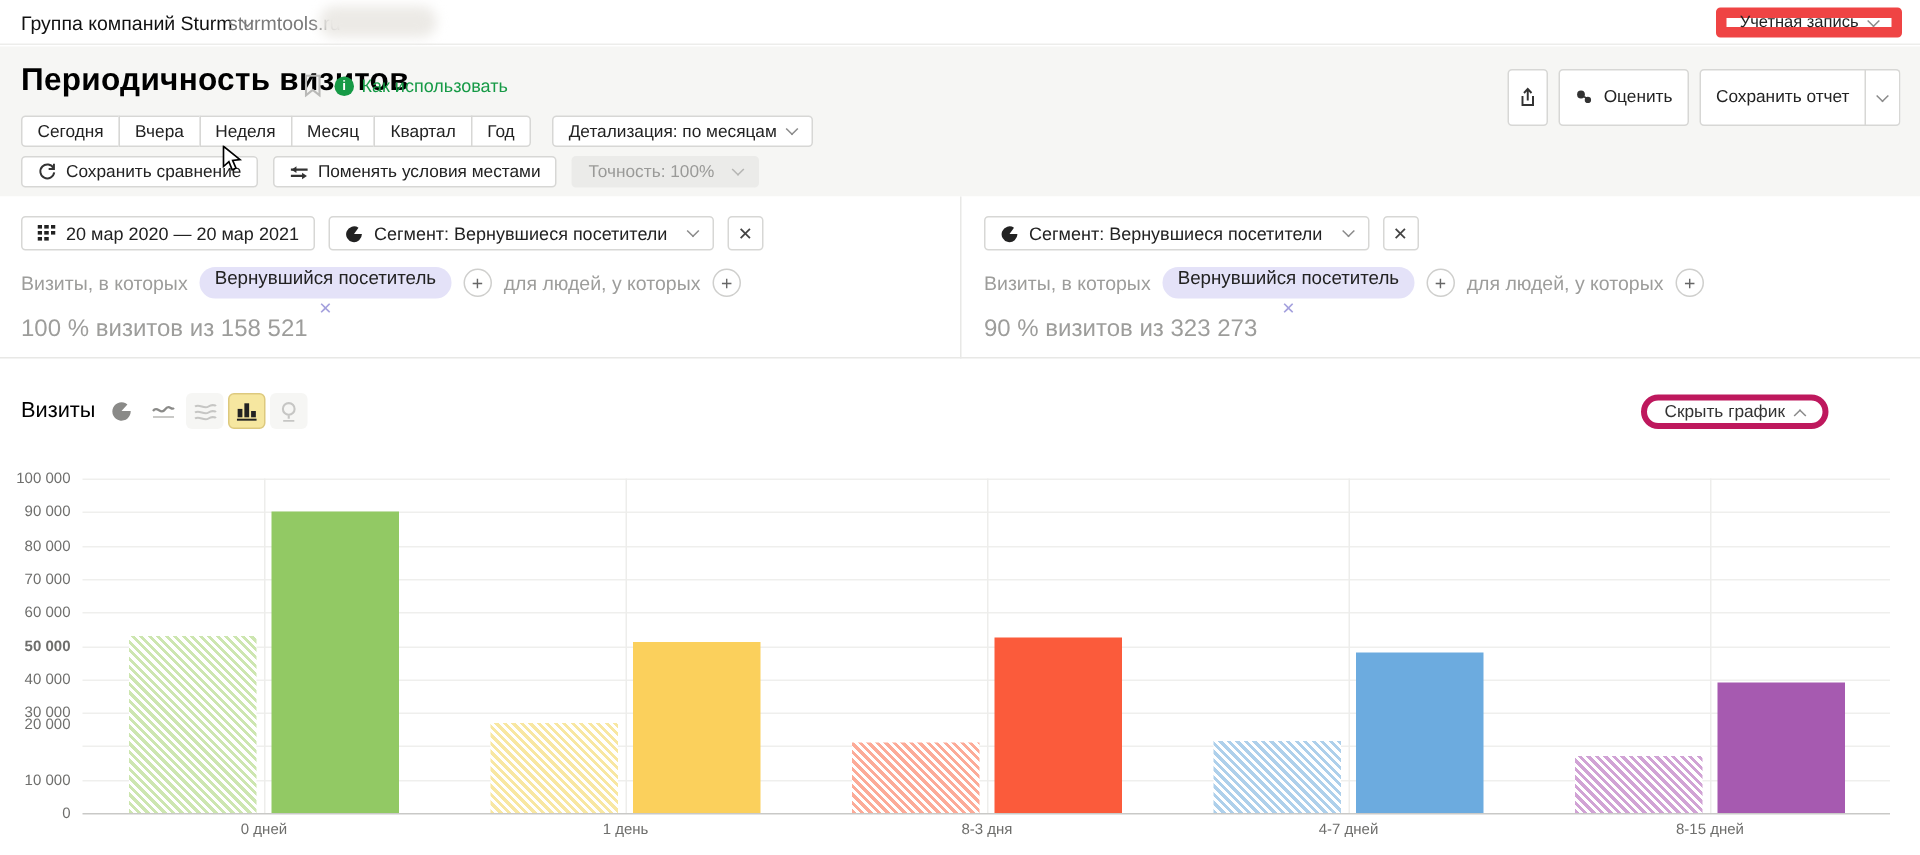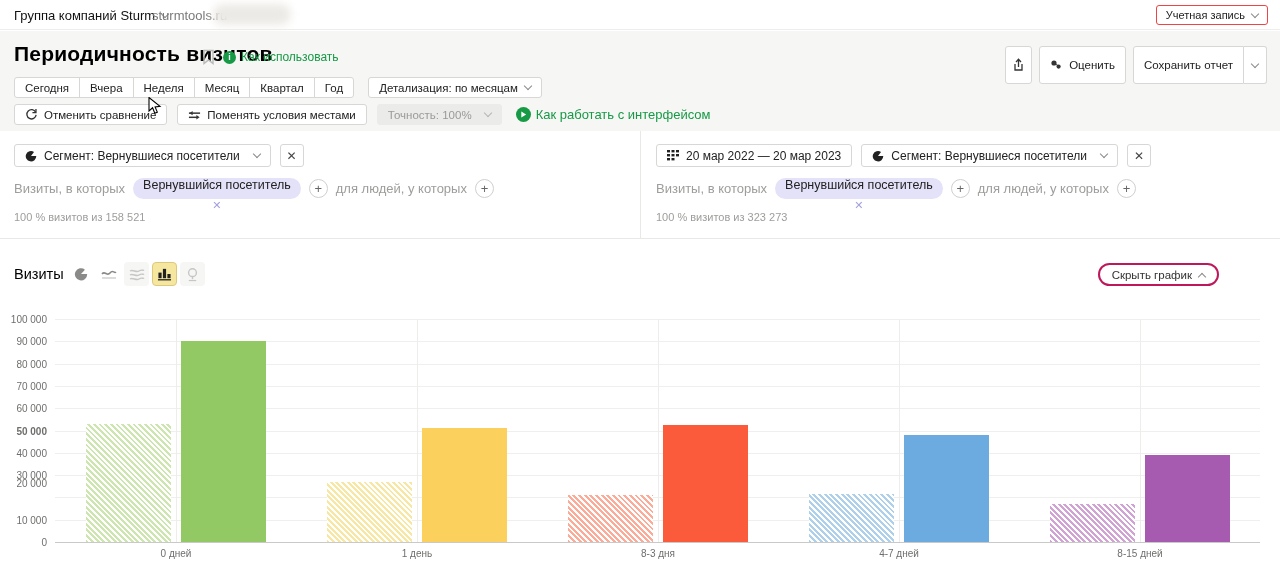--- a/index.html
+++ b/index.html
@@ -5,21 +5,21 @@
   * { margin:0; padding:0; box-sizing:border-box; }
   html,body { background:#fff; }
   body { font-family:"Liberation Sans", sans-serif; }
   #page { position:relative; width:1280px; height:570px; background:#fff; overflow:hidden; }
 
   
   .topbar { position:absolute; left:0; top:0; width:1280px; height:30px; background:#fff; border-bottom:1px solid #ededeb; }
   .company-sel { position:absolute; left:14px; top:0; height:30px; display:flex; align-items:center; font-size:13px; color:#111; cursor:pointer; }
   .site-label { position:absolute; left:152px; top:0; height:30px; display:flex; align-items:center; font-size:13px; color:#7a7a7a; }
   .blur-blob { position:absolute; left:213px; top:4px; width:78px; height:21px; border-radius:10px; background:#eceae6; filter:blur(4px); }
-  .account-btn { position:absolute; right:12px; top:5px; height:20px; display:flex; align-items:center; padding:0 9px; background:#fff; border:1px solid #ef4444; border-radius:3px; font-size:11px; color:#222; cursor:pointer; }
+  .account-btn { position:absolute; right:12px; top:5px; height:20px; display:flex; align-items:center; padding:0 9px; background:#fff; border:7px solid #ef4444; border-radius:3px; font-size:11px; color:#222; cursor:pointer; }
 
   .chev { display:inline-block; width:6px; height:6px; border-right:1.3px solid #8a8a8a; border-bottom:1.3px solid #8a8a8a; transform:rotate(45deg); margin-left:7px; margin-top:-3px; }
   .chev.up { transform:rotate(-135deg); margin-top:4px; }
 
   
   .header-zone { position:absolute; left:0; top:31px; width:1280px; height:100px; background:#f6f6f4; }
   .page-title { position:absolute; left:14px; top:11px; font-size:21px; font-weight:700; color:#000; letter-spacing:.2px; }
   .title-icons { position:absolute; left:202px; top:18px; display:flex; align-items:center; gap:8px; }
   .green-link { display:flex; align-items:center; gap:5px; font-size:12px; color:#169a46; cursor:pointer; }
   .gcirc { width:13px; height:13px; border-radius:50%; background:#169a46; color:#fff; font-size:9px; font-weight:700; display:flex; align-items:center; justify-content:center; }
@@ -49,30 +49,30 @@
   .seg-panel { position:absolute; top:0; width:626px; height:108px; }
   .seg-panel.left { left:14px; } .seg-panel.right { left:656px; }
   .seg-row1 { position:absolute; left:0; top:13px; display:flex; align-items:center; gap:9px; }
   .seg-row1 .btn { height:23px; font-size:12px; gap:7px; }
   .xbtn { width:24px; padding:0; font-size:11px; color:#444; }
   .seg-row2 { position:absolute; left:0; top:47px; display:flex; align-items:center; gap:8px; }
   .cond-label { font-size:13px; color:#9d9d9b; }
   .pill { display:inline-flex; align-items:center; gap:7px; height:21px; padding:0 10px; background:#e4e2f8; border-radius:11px; font-size:12.5px; color:#222;flex-direction:column; }
   .pill .x { color:#a4a0dd; font-size:11px; cursor:pointer; }
   .plus-btn { width:19px; height:19px; border:1px solid #cfcfcd; border-radius:50%; background:#fff; color:#666; font-size:13px; line-height:17px; text-align:center; cursor:pointer; }
-  .seg-summary { position:absolute; left:0; top:80px; font-size:11px; color:#9d9d9b; }
+  .seg-summary { position:absolute; left:0; top:80px; font-size:16px; color:#9d9d9b; }
 
   
   .chart-zone { position:absolute; left:0; top:240px; width:1232px; height:330px; background:#fff; }
   .metric-label { position:absolute; left:14px; top:26px; font-size:14.5px; color:#000; }
   .ctype-row { position:absolute; left:68px; top:22px; display:flex; align-items:center; gap:3px; }
   .ctype { width:25px; height:24px; display:flex; align-items:center; justify-content:center; border-radius:4px; cursor:pointer; }
   .ctype.dim { background:#f6f6f4; }
   .ctype.active { background:#f6e7a0; border:1px solid #ddc97e; }
-  .hide-chart-btn { position:absolute; right:13px; top:23px; height:23px; display:flex; align-items:center; padding:0 12px; border:2px solid #be185d; border-radius:12px; background:#fff; font-size:11.5px; color:#333; cursor:pointer; }
+  .hide-chart-btn { position:absolute; right:13px; top:23px; height:23px; display:flex; align-items:center; padding:0 12px; border:4px solid #be185d; border-radius:12px; background:#fff; font-size:11.5px; color:#333; cursor:pointer; }
 
   .plot { position:absolute; left:55px; top:79px; width:1205px; height:223px; }
   .hgrid { position:absolute; left:0; width:100%; height:1px; background:#efefed; }
   .hgrid.base { background:#c9c9c7; }
   .vgrid { position:absolute; top:0; width:1px; height:223px; background:#ededeb; }
   .ytick { position:absolute; width:46px; text-align:right; font-size:10px; color:#6e6e6c; }
   .bar { position:absolute; bottom:0; }
   .xlab { position:absolute; top:229px; font-size:10px; color:#6e6e6c; text-align:center; }
 
   
@@ -160,115 +160,107 @@
         <span class="chev"></span>
       </button>
     </div>
 
     <div class="tools-row">
       <button class="btn">
         <svg width="13" height="13" viewBox="0 0 14 14">
           <path d="M11.5 4.5 A5 5 0 1 0 12 7.5" fill="none" stroke="#333" stroke-width="1.4"></path>
           <path d="M11.8 1.2 L11.8 5 L8 5" fill="none" stroke="#333" stroke-width="1.4"></path>
         </svg>
-        <span>Отменить сравнение</span>
+        <span>Сохранить сравнение</span>
       </button>
       <button class="btn">
         <svg width="13" height="12" viewBox="0 0 14 12">
           <path d="M4 4 H13" stroke="#333" stroke-width="1.6"></path>
           <path d="M4.5 4 L1 4" stroke="#333" stroke-width="1.6"></path>
           <path d="M5 1.6 L1.5 4 L5 6.4 Z" fill="#333"></path>
           <path d="M1 8.5 H10" stroke="#333" stroke-width="1.6"></path>
           <path d="M9 6.1 L12.5 8.5 L9 10.9 Z" fill="#333"></path>
         </svg>
         <span>Поменять условия местами</span>
       </button>
       <button class="btn btn-disabled">
         <span>Точность: 100%</span>
         <span class="chev" style="border-color:#b5b5b3;"></span>
       </button>
-      <span class="green-link help-link">
-        <span class="gcirc" style="width:15px;height:15px;">
-          <svg width="7" height="7" viewBox="0 0 8 8">
-              <path d="M1.5 0.5 L7 4 L1.5 7.5 Z" fill="#fff"></path>
-            </svg>
-        </span>
-        <span>Как работать с интерфейсом</span>
-      </span>
     </div>
 
     <svg class="cursor" width="15" height="18" viewBox="0 0 15 18">
       <path d="M1 0.5 L1 14 L4.6 10.8 L6.8 16.2 L9.3 15.1 L7.1 9.9 L12 9.4 Z" fill="#fff" stroke="#000" stroke-width="1.1"></path>
     </svg>
   </div>
 
   <div class="cmp-zone">
     <div class="cmp-divider"></div>
 
     <div class="seg-panel left">
-      <div class="seg-row1">
-        <button class="btn">
-          <svg width="12" height="12" viewBox="0 0 16 16">
-            <path d="M8 8 L12 2.5 A7 7 0 1 0 15 8 Z" fill="#222"></path>
-          </svg>
-          <span>Сегмент: Вернувшиеся посетители</span>
-          <span class="chev"></span>
-        </button>
-        <button class="btn xbtn">✕</button>
-      </div>
-      <div class="seg-row2">
-        <span class="cond-label">Визиты, в которых</span>
-        <span class="pill">
-          <span>Вернувшийся посетитель</span>
-          <span class="x">✕</span>
-        </span>
-        <button class="plus-btn">+</button>
-        <span class="cond-label">для людей, у которых</span>
-        <button class="plus-btn">+</button>
-      </div>
-      <div class="seg-summary">100 % визитов из 158 521</div>
-    </div>
-
-    <div class="seg-panel right">
       <div class="seg-row1">
         <button class="btn">
           <svg width="12" height="11" viewBox="0 0 12 11">
             <g fill="#222">
                 <rect x="0" y="0" width="3" height="2.4"></rect>
                 <rect x="4.5" y="0" width="3" height="2.4"></rect>
                 <rect x="9" y="0" width="3" height="2.4"></rect>
             <rect x="0" y="4" width="3" height="2.4"></rect>
                 <rect x="4.5" y="4" width="3" height="2.4"></rect>
                 <rect x="9" y="4" width="3" height="2.4"></rect>
             <rect x="0" y="8" width="3" height="2.4"></rect>
                 <rect x="4.5" y="8" width="3" height="2.4"></rect>
               </g>
           </svg>
-          <span>20 мар 2022 — 20 мар 2023</span>
+          <span>20 мар 2020 — 20 мар 2021</span>
         </button>
         <button class="btn">
           <svg width="12" height="12" viewBox="0 0 16 16">
             <path d="M8 8 L12 2.5 A7 7 0 1 0 15 8 Z" fill="#222"></path>
           </svg>
           <span>Сегмент: Вернувшиеся посетители</span>
           <span class="chev"></span>
         </button>
         <button class="btn xbtn">✕</button>
       </div>
       <div class="seg-row2">
         <span class="cond-label">Визиты, в которых</span>
         <span class="pill">
           <span>Вернувшийся посетитель</span>
           <span class="x">✕</span>
         </span>
         <button class="plus-btn">+</button>
         <span class="cond-label">для людей, у которых</span>
         <button class="plus-btn">+</button>
       </div>
-      <div class="seg-summary">100 % визитов из 323 273</div>
+      <div class="seg-summary">100 % визитов из 158 521</div>
+    </div>
+
+    <div class="seg-panel right">
+      <div class="seg-row1">
+        <button class="btn">
+          <svg width="12" height="12" viewBox="0 0 16 16">
+            <path d="M8 8 L12 2.5 A7 7 0 1 0 15 8 Z" fill="#222"></path>
+          </svg>
+          <span>Сегмент: Вернувшиеся посетители</span>
+          <span class="chev"></span>
+        </button>
+        <button class="btn xbtn">✕</button>
+      </div>
+      <div class="seg-row2">
+        <span class="cond-label">Визиты, в которых</span>
+        <span class="pill">
+          <span>Вернувшийся посетитель</span>
+          <span class="x">✕</span>
+        </span>
+        <button class="plus-btn">+</button>
+        <span class="cond-label">для людей, у которых</span>
+        <button class="plus-btn">+</button>
+      </div>
+      <div class="seg-summary">90 % визитов из 323 273</div>
     </div>
   </div>
 
   <div class="chart-zone">
     <div class="metric-label">Визиты</div>
 
     <div class="ctype-row">
       <span class="ctype">
         <svg width="14" height="14" viewBox="0 0 16 16">
             <path d="M8 8 L12.5 3 A7 7 0 1 0 15 8 Z" fill="#8a8a88"></path>

